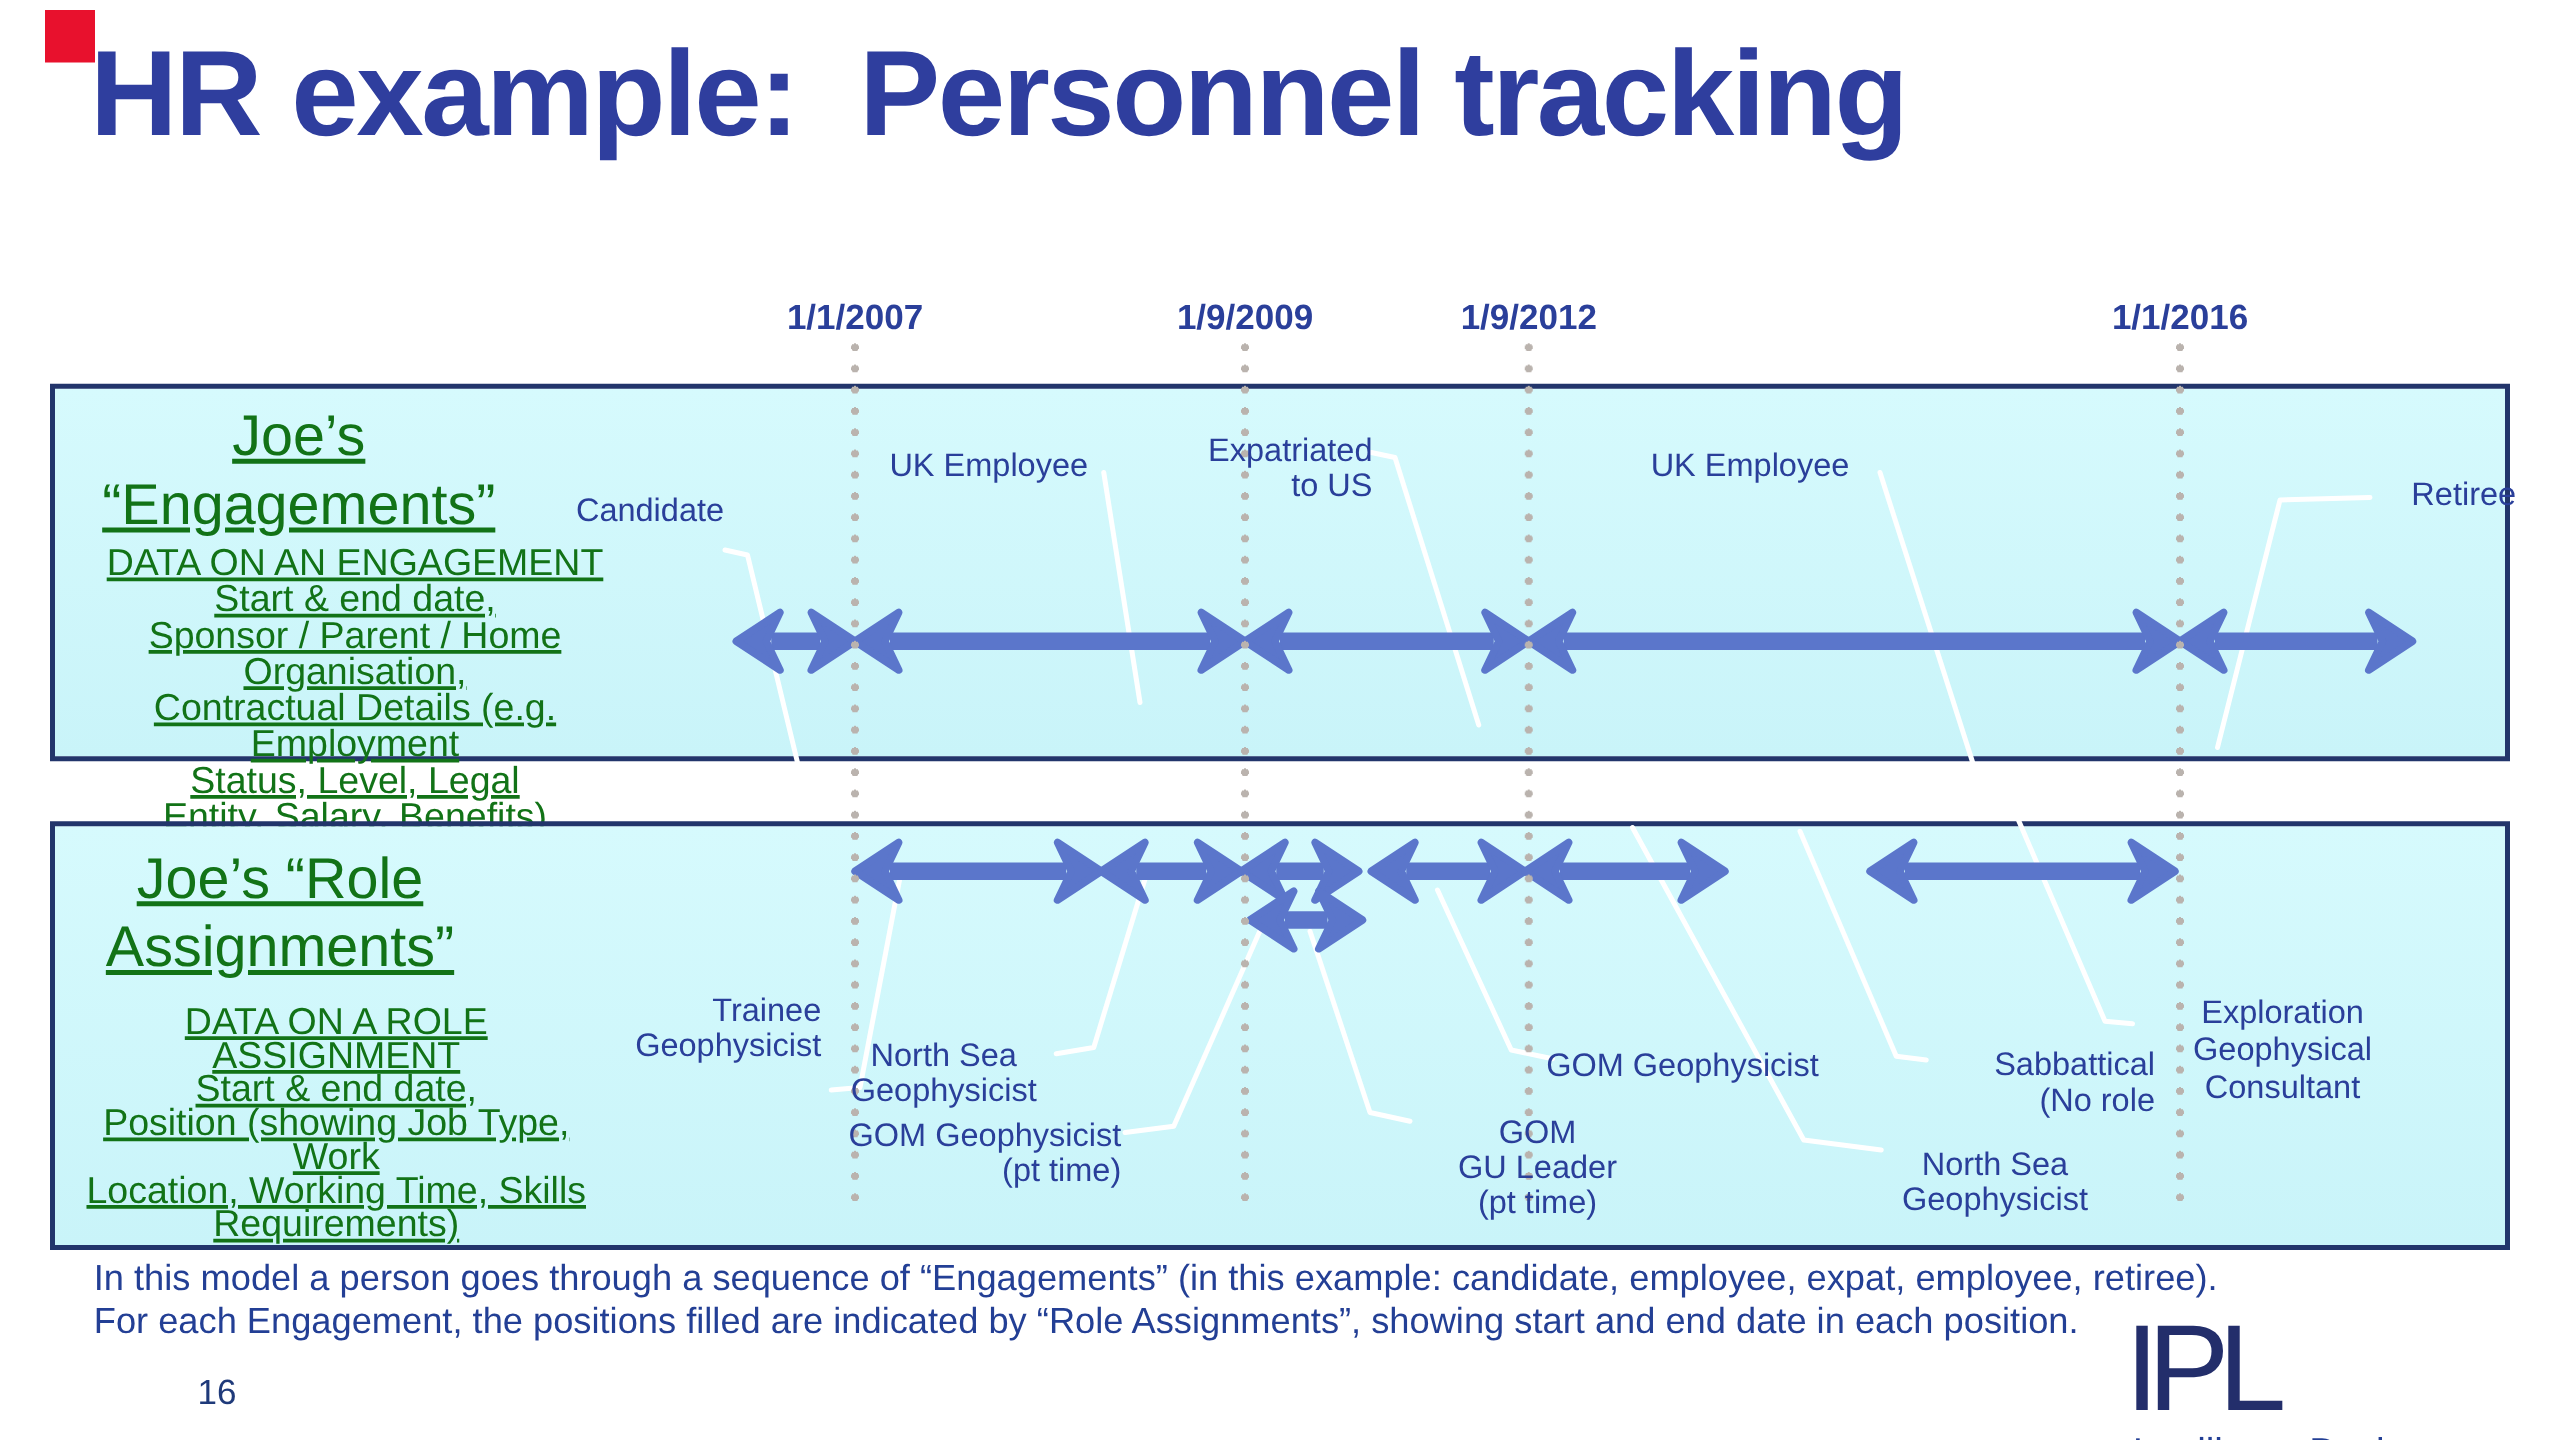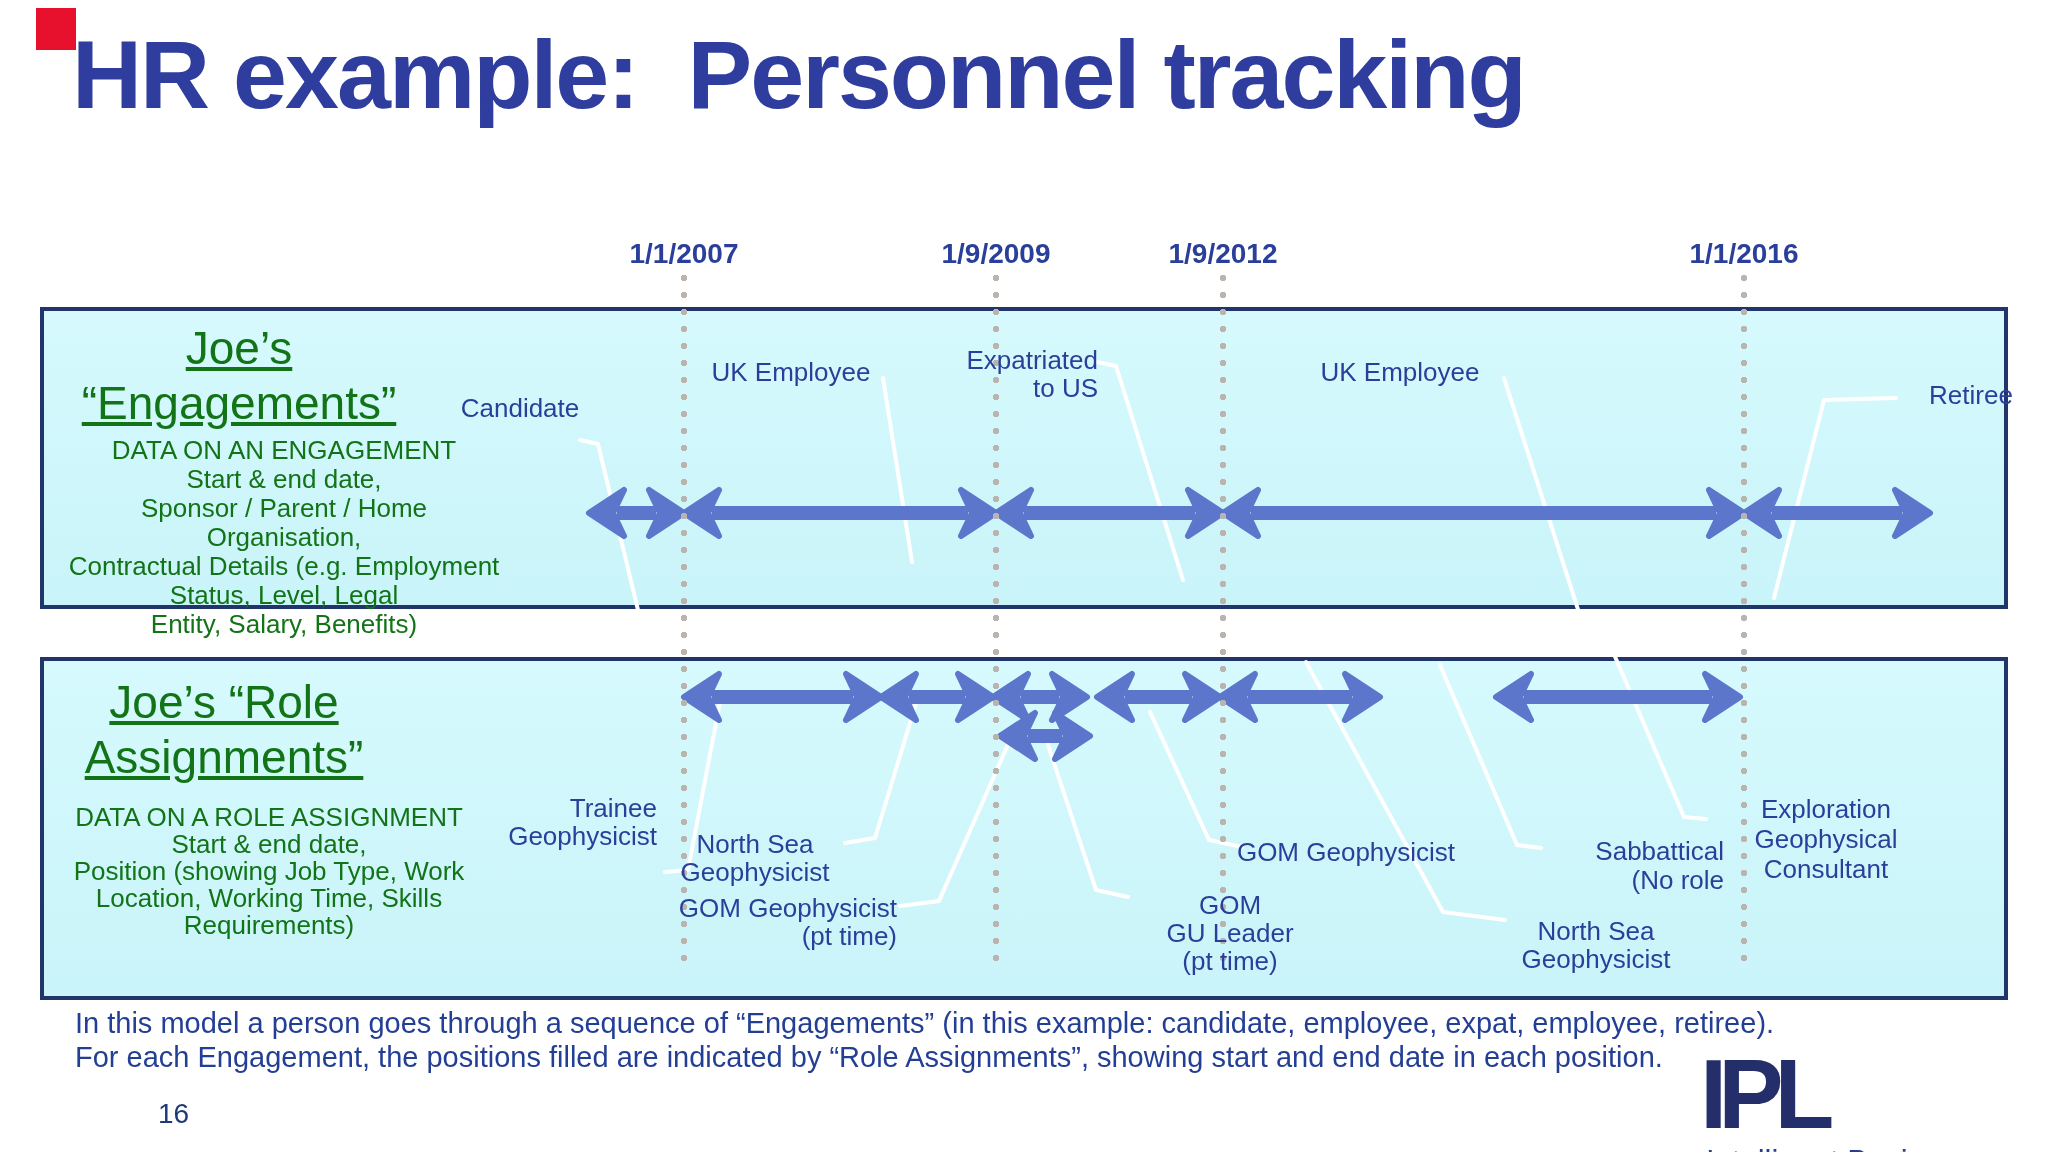--- a/index.html
+++ b/index.html
@@ -12,27 +12,27 @@
   .datelabel{position:absolute;top:238px;transform:translateX(-50%);
              font-size:28px;font-weight:bold;color:#2a3f9a;white-space:nowrap;}
   .dotcol{position:absolute;width:8px;z-index:6;
           background-image:radial-gradient(circle 3.2px at 4px 8px,#bab3ae 97%,rgba(0,0,0,0) 100%);
           background-size:8px 17px;background-repeat:repeat-y;}
   .panel{position:absolute;left:40px;width:1968px;border:4px solid #22356b;box-sizing:border-box;
          background:linear-gradient(180deg,#d6fafd 0%,#c9f4f9 100%);z-index:1;}
   #engagements-panel{top:307px;height:302px;}
   #roles-panel{top:630px;height:343px;margin-top:27px;}
   .panel-heading{position:absolute;text-align:center;color:#127317;font-size:46px;line-height:55px;text-decoration:underline;}
-  .panel-note{position:absolute;text-align:center;color:#127317;font-size:26px;}
+  .panel-note{position:absolute;text-align:center;color:#127317;font-size:30px;text-decoration:underline;}
   #diagram-svg{position:absolute;left:0;top:0;z-index:4;}
   .tl-label{position:absolute;color:#2a3f9a;font-size:26px;line-height:28px;white-space:nowrap;z-index:8;}
   #footer-text{left:75px;top:1006px;font-size:29px;line-height:34px;color:#233f95;}
   #page-number{left:158px;top:1098px;font-size:28px;color:#1f3a7a;}
   #logo{left:1700px;top:1052px;}
-  #logo-mark{font-size:98px;font-weight:bold;letter-spacing:-9px;color:#232e6b;line-height:84px;
+  #logo-mark{font-size:98px;font-weight:normal;letter-spacing:-9px;color:#232e6b;line-height:84px;
              display:inline-block;vertical-align:top;}
   #logo-tagline{display:inline-block;vertical-align:top;margin-left:6px;margin-top:8px;
                 font-size:31px;color:#233f95;}
 </style>
 </head>
 <body>
 
 <div id="slide">
 
   <div id="red-marker" class="abs"></div>

